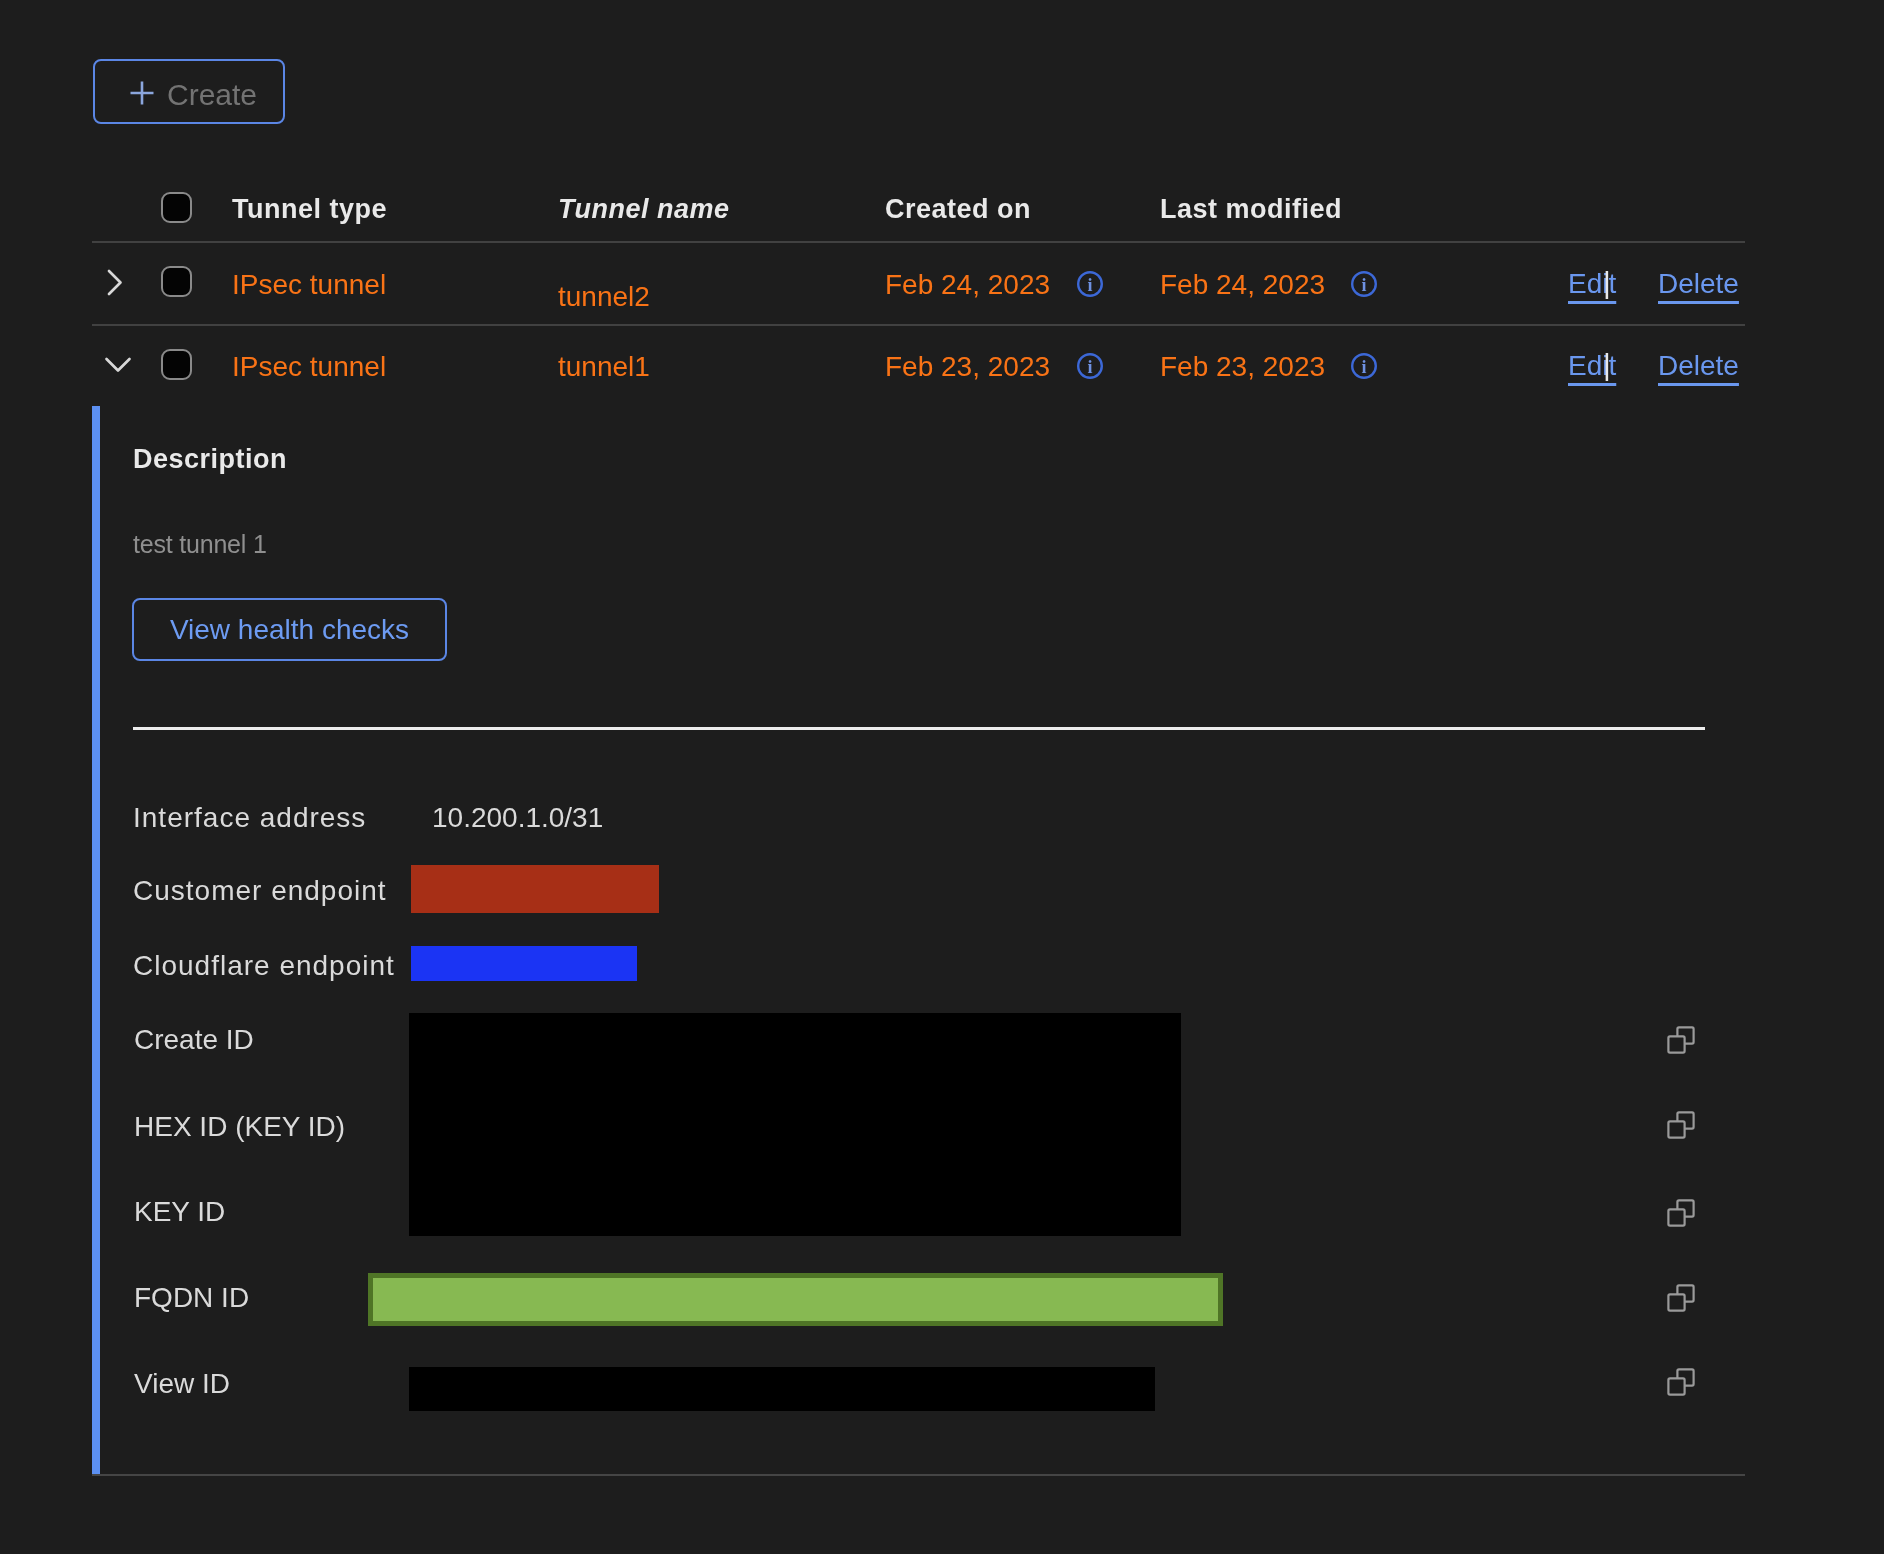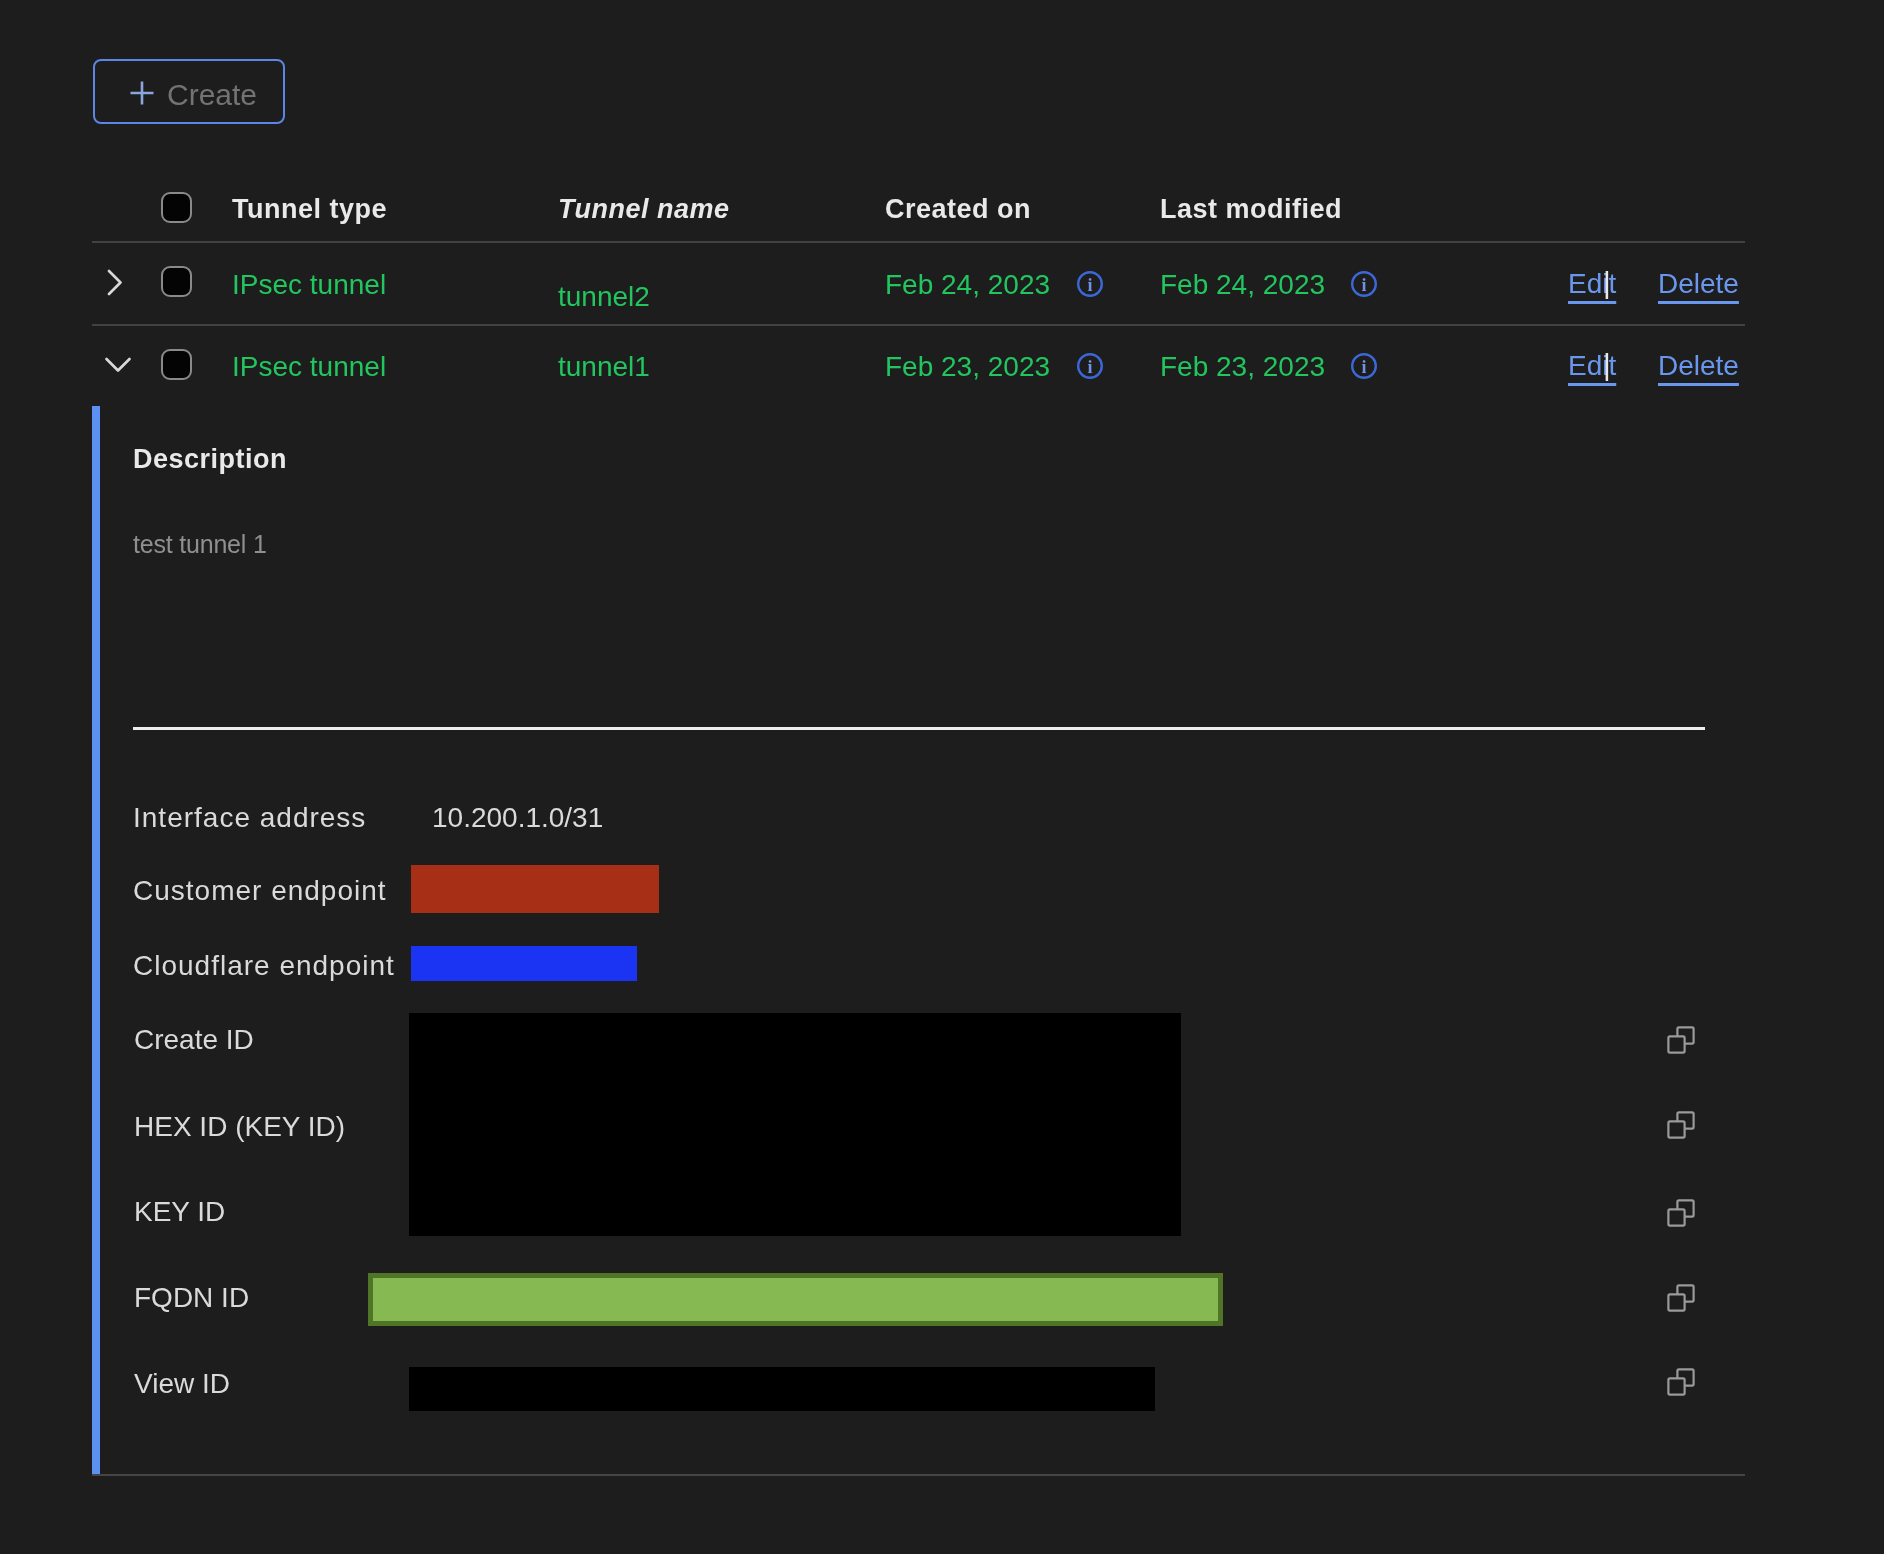--- a/index.html
+++ b/index.html
@@ -1,19 +1,19 @@
 <!DOCTYPE html>
 <html><head>
 <meta charset="utf-8">
 <style>
   html,body{margin:0;padding:0;background:#1d1d1d;}
   #page{position:relative;width:1884px;height:1554px;background:#1d1d1d;overflow:hidden;
         font-family:"Liberation Sans", sans-serif;}
   .abs{position:absolute;white-space:nowrap;}
-  .txt{color:#22c55e;font-size:28px;}
+  .txt{color:#f97316;font-size:28px;}
   .hdr{color:#e9e9e9;font-size:27px;font-weight:700;letter-spacing:0.5px;}
   .lbl{color:#dadada;font-size:28px;}
   .link{color:#6a97ee;font-size:28px;text-decoration:underline;text-underline-offset:8px;text-decoration-thickness:2.5px;margin-left:27px;}
   .cbx{position:absolute;width:26.5px;height:26.5px;border:2px solid #8a8a8a;border-radius:9px;background:#040404;}
   .divider{position:absolute;height:2px;background:#414141;}
 </style>
 </head>
 <body>
 <div id="page">
 
@@ -69,20 +69,21 @@
   </svg>
   <div class="abs link" style="left:1541px;top:351px;height:30px;line-height:30px;">Edit</div>
   <div class="abs" style="left:1603px;top:350px;height:30px;line-height:30px;color:#e8e8e8;font-size:30px;">|</div>
   <div class="abs link" style="left:1631px;top:351px;height:30px;line-height:30px;">Delete</div>
 
   <div class="abs" style="left:92px;top:406px;width:8px;height:1069px;background:#5c90f2;"></div>
 
   <div class="abs hdr" style="left:133px;top:445px;height:28px;line-height:28px;">Description</div>
   <div class="abs" style="left:133px;top:530px;height:28px;line-height:28px;color:#8f8f8f;font-size:25px;letter-spacing:-0.2px;">test tunnel 1</div>
 
+  <div class="abs" style="left:132px;top:598px;width:311px;height:59px;border:2px solid #5b86e5;border-radius:8px;text-align:center;line-height:59px;color:#6d9bf2;font-size:28px;">View health checks</div>
 
   <div class="abs" style="left:133px;top:727px;width:1572px;height:3px;background:#ececec;"></div>
 
   <div class="abs lbl" style="left:133px;top:803px;height:30px;line-height:30px;letter-spacing:1px;">Interface address</div>
   <div class="abs lbl" style="left:432px;top:803px;height:30px;line-height:30px;">10.200.1.0/31</div>
 
   <div class="abs lbl" style="left:133px;top:876px;height:30px;line-height:30px;letter-spacing:1px;">Customer endpoint</div>
   <div class="abs" style="left:411px;top:865px;width:248px;height:48px;background:#a72f16;"></div>
 
   <div class="abs lbl" style="left:133px;top:951px;height:30px;line-height:30px;letter-spacing:1px;">Cloudflare endpoint</div>

